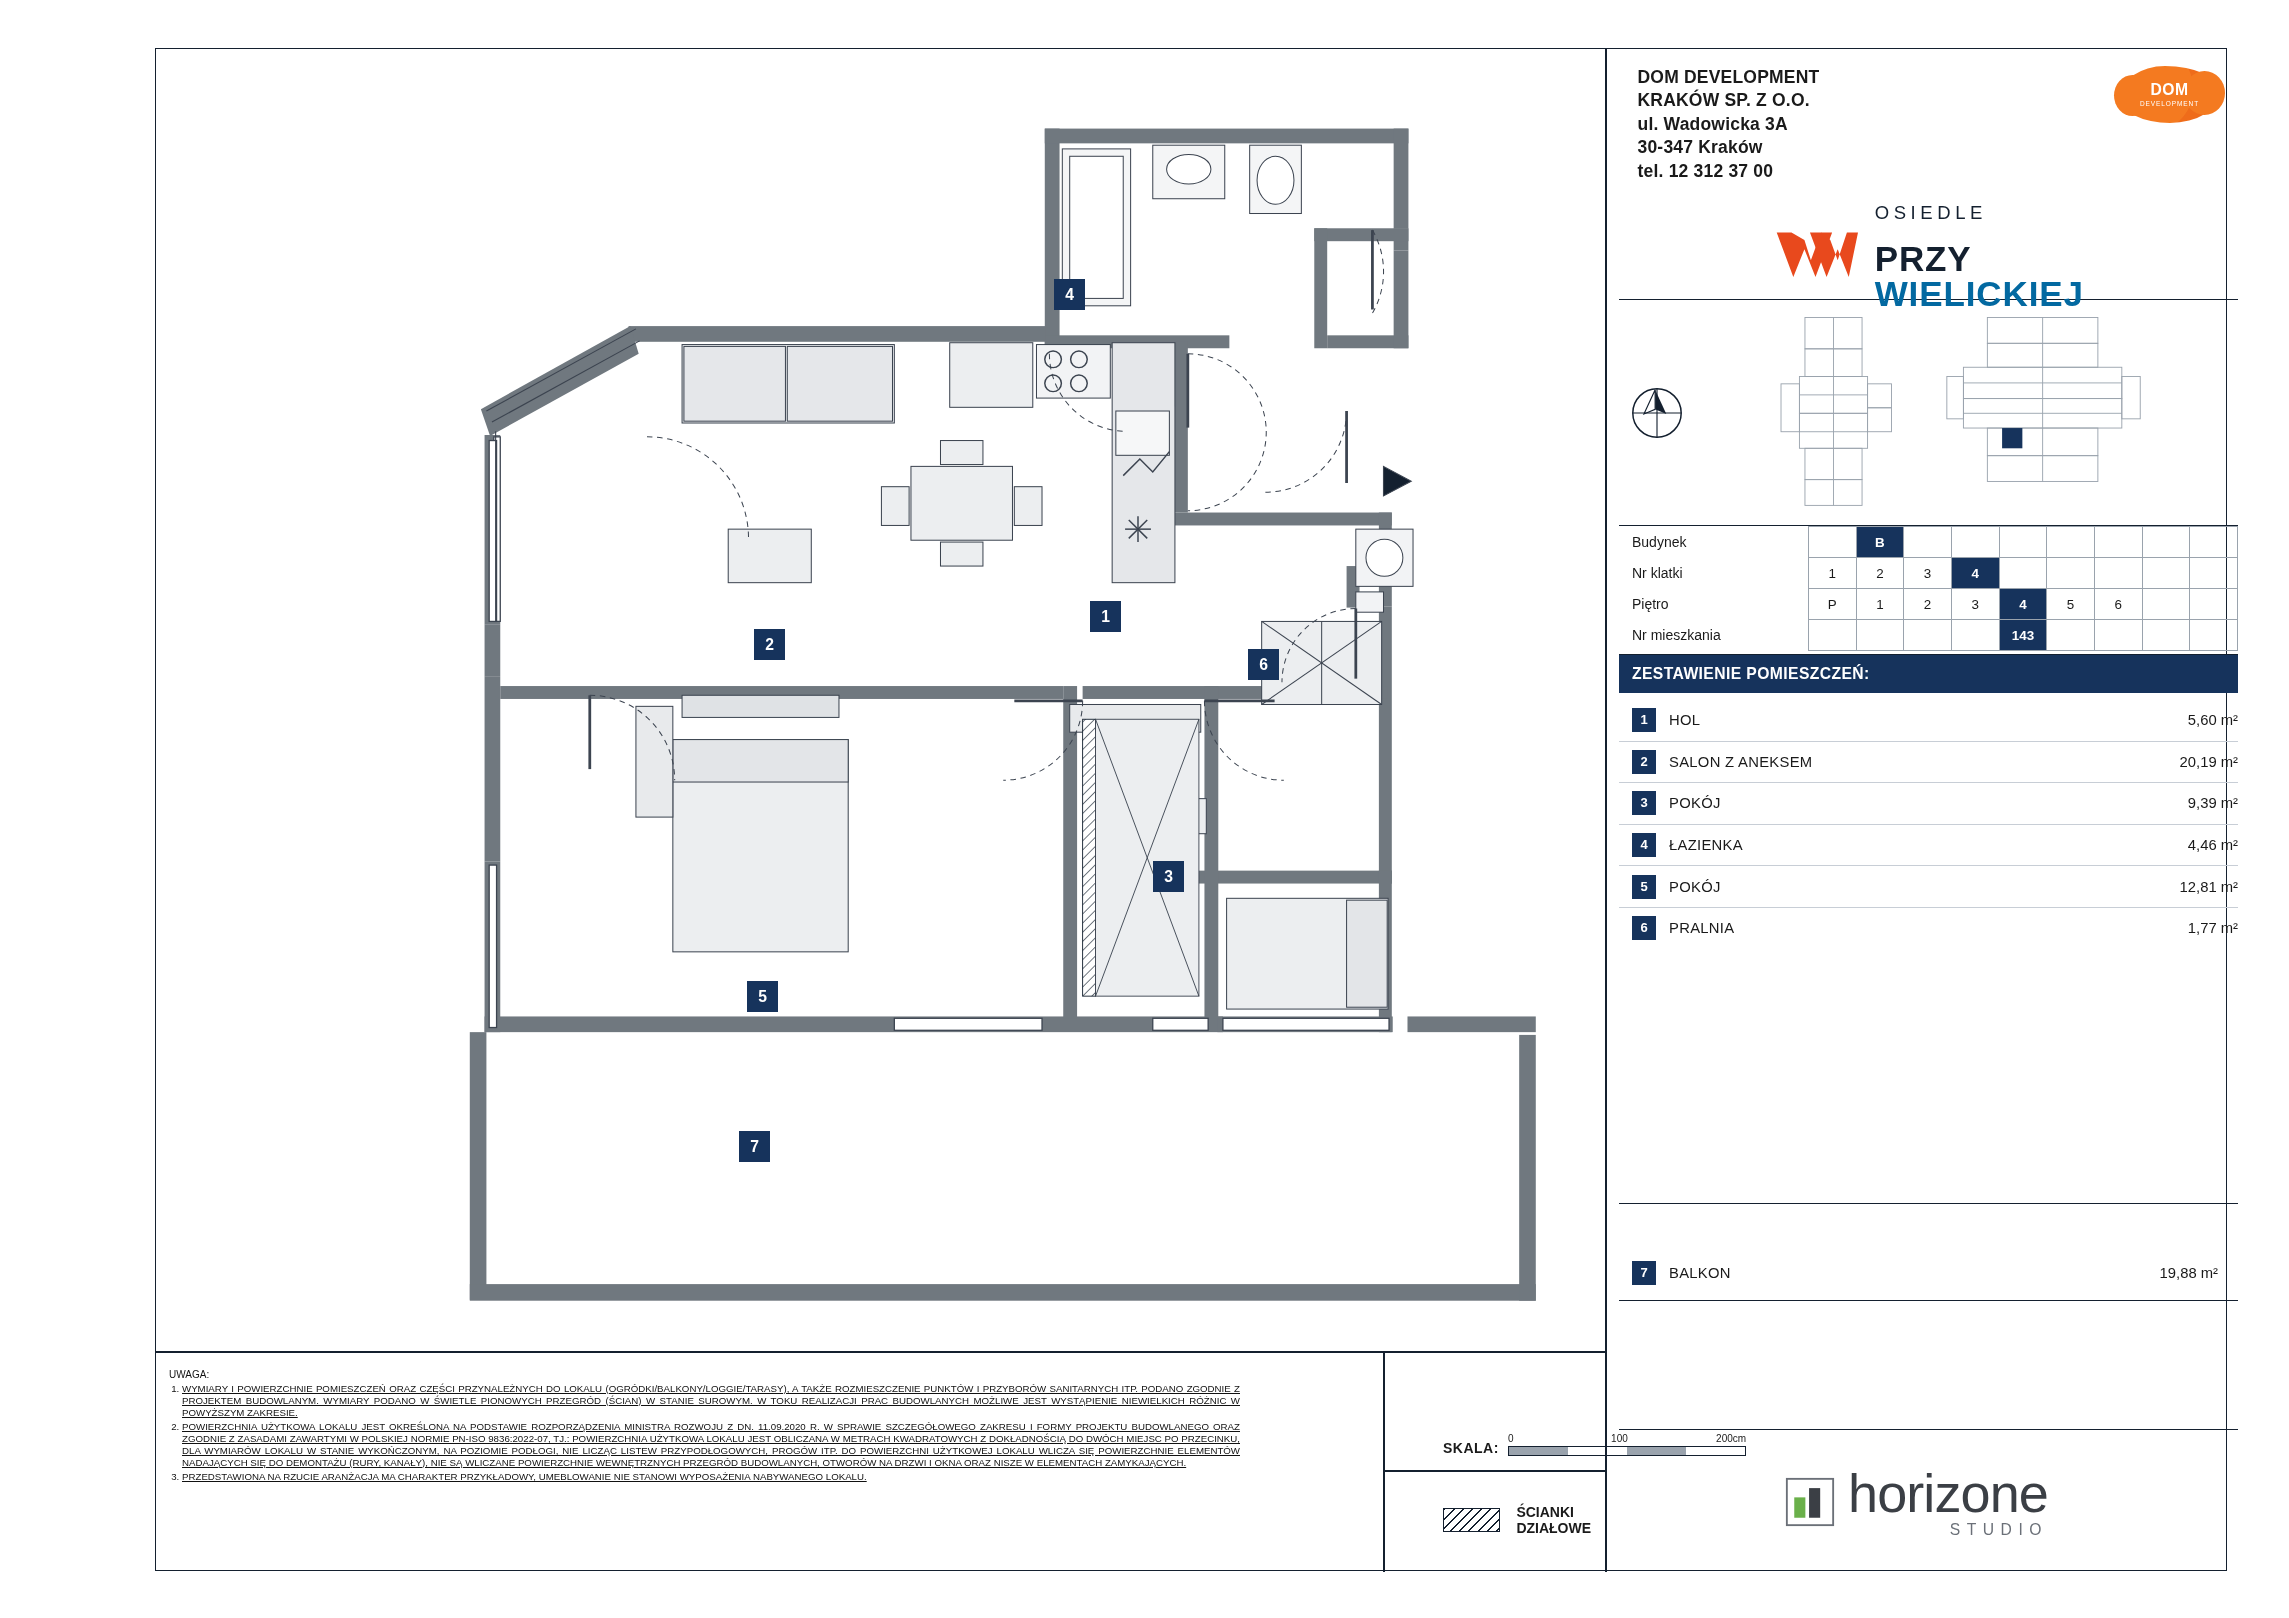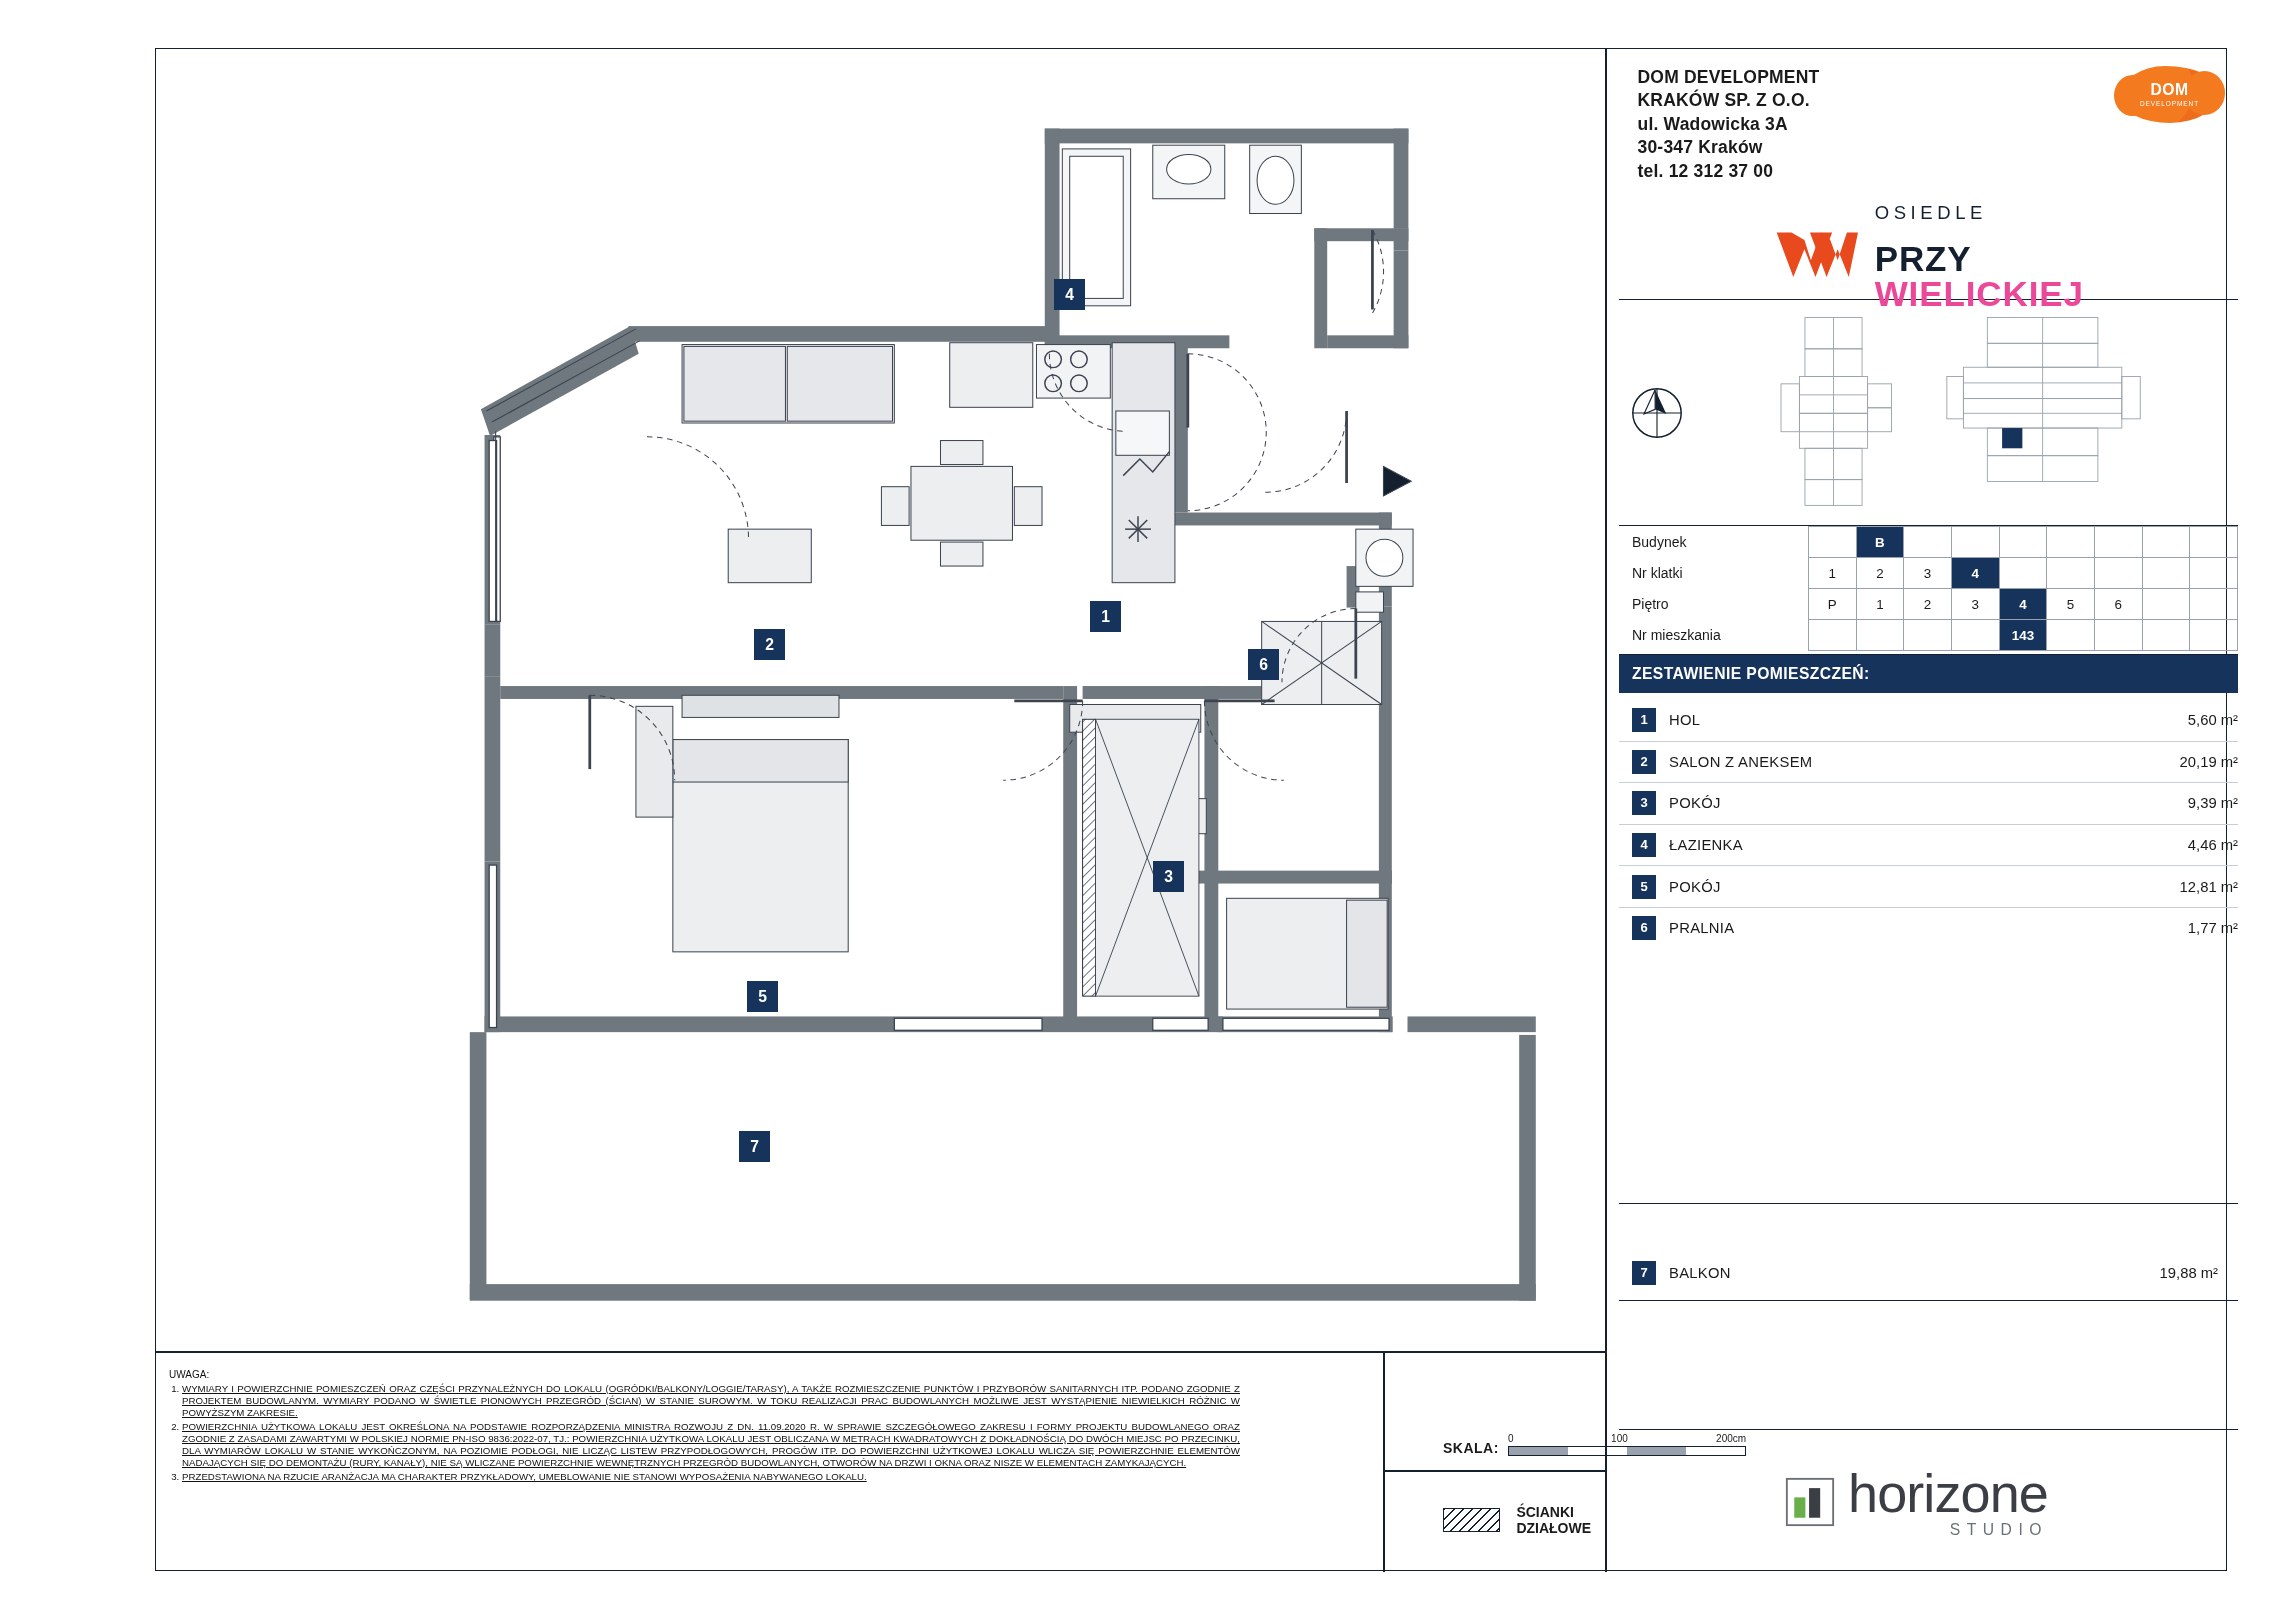--- a/index.html
+++ b/index.html
@@ -96,21 +96,21 @@
   .dom-text .t2 { font-size: 6.5px; letter-spacing:0.9px; margin-top:0.9px; }
 
   .estate-logo {
     margin-top: 20px; display:flex; align-items:center; gap: 16.6px;
     justify-content:center;
   }
   .w-mark { width: 85px; height: 61px; position:relative; }
   .est-txt { line-height:1; }
   .est-txt .l1 { font-size: 18.5px; letter-spacing: 4.6px; color:#14202f; font-weight:normal; }
   .est-txt .l2 { font-size: 35px; letter-spacing: 0.9px; color:#14202f; font-weight:bold; margin-top:19px;}
-  .est-txt .l3 { font-size: 35px; letter-spacing: 0.9px; color:#ec4899; font-weight:bold; }
+  .est-txt .l3 { font-size: 35px; letter-spacing: 0.9px; color:#0369a1; font-weight:bold; }
 
   .keyplan { height: 226px; padding: 9.2px 11px; display:flex; gap:9.2px; align-items:center;}
   .compass2 { width:54px; height:54px; }
   .kp-imgs { display:flex; gap: 20px; flex:1; justify-content:center; }
   .kp { position:relative; }
 
   .meta { height: 129px; padding: 0; }
   .meta table { width: 100%; border-collapse: collapse; font-size: 13.4px; }
   .meta td { border:0.9px solid #9aa3ad; height: 31px; }
   .meta td.lab { border:none; padding-left: 13px; font-size: 14px; width: 155px; }

